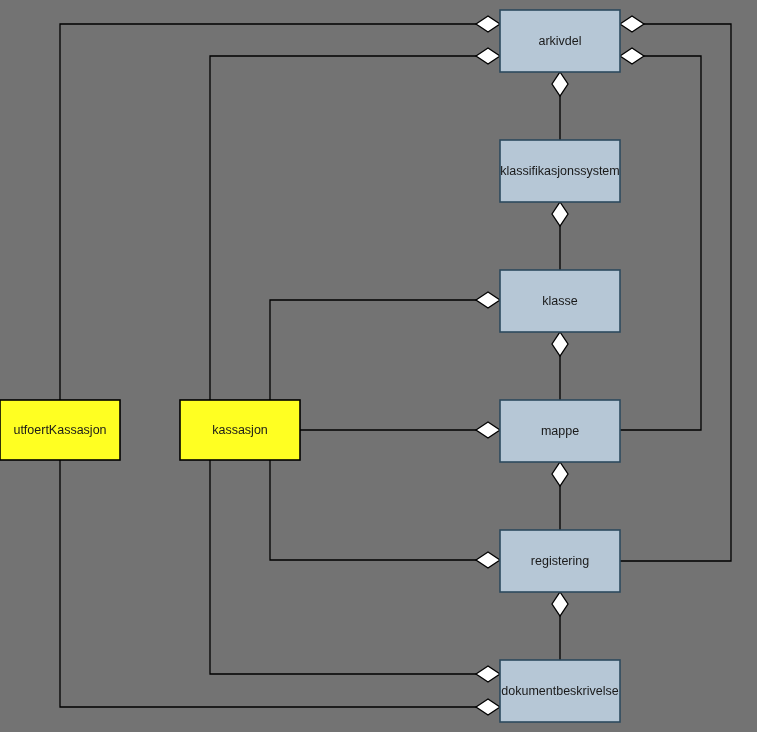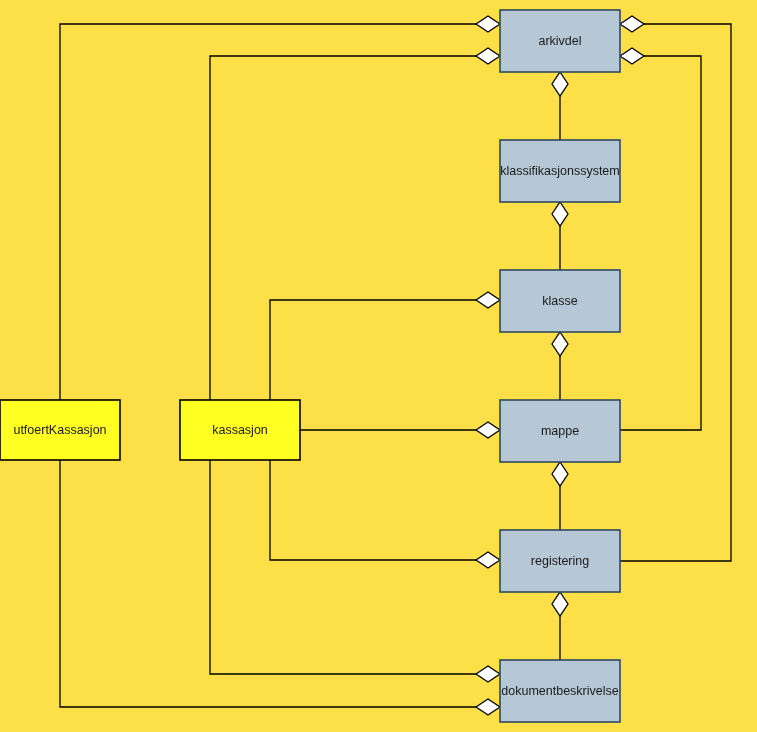--- a/index.html
+++ b/index.html
@@ -11,21 +11,21 @@
   body {
     width: 757px;
     height: 732px;
     font-family: "Liberation Sans", sans-serif;
     overflow: hidden;
   }
   #diagram-root {
     position: relative;
     width: 757px;
     height: 732px;
-    background: #fde047;
+    background: #737373;
   }
   svg#diagram-canvas {
     position: absolute;
     top: 0;
     left: 0;
     width: 757px;
     height: 732px;
     display: block;
   }
   .conn-line {

